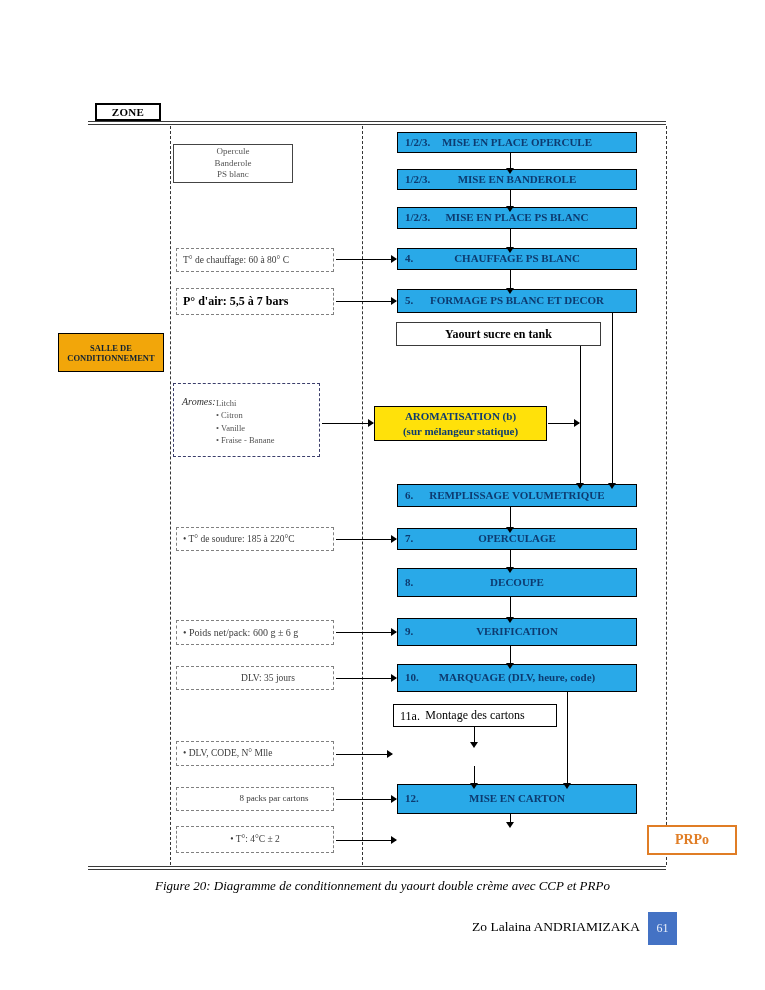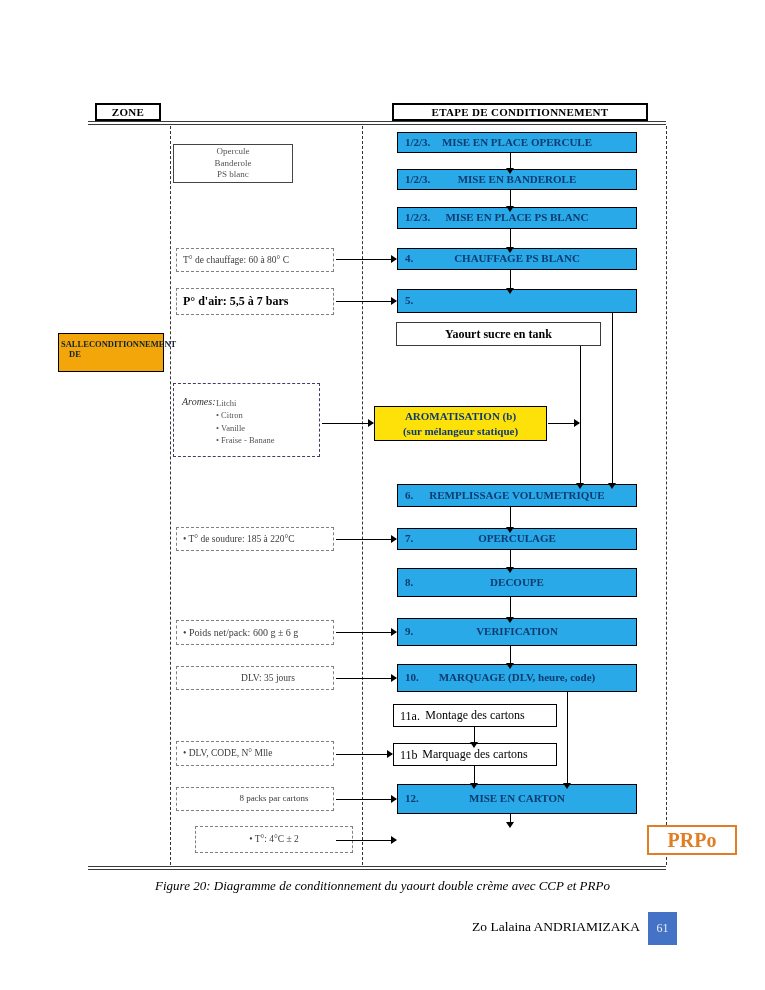--- a/index.html
+++ b/index.html
@@ -34,51 +34,50 @@
   .ah{height:0;border-top:1.6px solid #000;}
   .ah::after{content:"";position:absolute;right:-1px;top:-4.8px;
              border:4px solid transparent;border-right:none;border-left:6.5px solid #000;}
 </style>
 </head>
 <body>
 
 <div class="page">
 
   <div class="abs hdr" style="left:95px;top:103px;width:66px;height:18px;">ZONE</div>
-  <div class="abs hdr" style="left:392px;top:103px;width:256px;height:18px;">ETAPE DE CONDITIONNEMENT</div>
 
   <div class="abs dline" style="left:88px;top:121px;width:578px;"></div>
   <div class="abs dline" style="left:88px;top:866px;width:578px;"></div>
 
   <div class="abs vdash" style="left:170px;top:126px;height:739px;"></div>
   <div class="abs vdash" style="left:362px;top:126px;height:739px;"></div>
   <div class="abs vdash" style="left:666px;top:126px;height:739px;"></div>
 
   <div class="abs" style="left:58px;top:333px;width:106px;height:39px;background:#F2A60A;border:1.6px solid #000;
-       display:flex;flex-direction:row;justify-content:space-between;padding:5px 2px;text-align:center;
+       display:flex;flex-direction:column;justify-content:center;padding:5px 2px;text-align:center;
        color:#123;font-weight:bold;font-size:8.5px;">
     <span>SALLE DE</span>
     <span>CONDITIONNEMENT</span>
   </div>
 
   <div class="abs" style="left:173px;top:144px;width:120px;height:39px;border:1.3px solid #444;background:#fff;
        display:flex;flex-direction:column;align-items:center;justify-content:center;font-size:9px;color:#555;line-height:1.3;">
     <span>Opercule</span>
     <span>Banderole</span>
     <span>PS blanc</span>
   </div>
 
   <div class="abs param" style="top:248px;height:24px;">T° de chauffage: 60 à 80° C</div>
   <div class="abs param" style="top:288px;height:27px;font-size:12px;font-weight:bold;color:#000;">P° d'air: 5,5 à 7 bars</div>
   <div class="abs param" style="top:527px;height:24px;">• T° de soudure: 185 à 220°C</div>
   <div class="abs param" style="top:620px;height:25px;font-size:10px;">• Poids net/pack: 600 g ± 6 g</div>
   <div class="abs param center" style="top:666px;height:24px;padding-left:32px;">DLV: 35 jours</div>
   <div class="abs param" style="top:741px;height:25px;">• DLV, CODE, N° Mlle</div>
   <div class="abs param center" style="top:787px;height:24px;font-size:9px;padding-left:44px;">8 packs par cartons</div>
-  <div class="abs param center" style="top:826px;height:27px;margin-left:19px;">• T°: 4°C ± 2</div>
+  <div class="abs param center" style="top:826px;height:27px;">• T°: 4°C ± 2</div>
 
   <div class="abs" style="left:173px;top:383px;width:147px;height:74px;border:1.6px dashed #3B3E6B;background:#fff;">
     <span class="abs" style="left:8px;top:12px;font-style:italic;font-size:10px;color:#333;text-align:center;">Aromes:</span>
     <div class="abs" style="left:42px;top:13px;font-size:8.5px;color:#555;line-height:1.45;">
       <div>Litchi</div>
       <div>• Citron</div>
       <div>• Vanille</div>
       <div>• Fraise - Banane</div>
     </div>
   </div>
@@ -94,20 +93,21 @@
   <div class="abs step" style="top:207px;height:22px;">
     <span class="num">1/2/3.</span>
     <span class="lbl">MISE EN PLACE PS BLANC</span>
   </div>
   <div class="abs step" style="top:248px;height:22px;">
     <span class="num">4.</span>
     <span class="lbl">CHAUFFAGE PS BLANC</span>
   </div>
   <div class="abs step" style="top:289px;height:24px;">
     <span class="num">5.</span>
+    <span class="lbl">FORMAGE PS BLANC ET DECOR</span>
   </div>
   <div class="abs step" style="top:484px;height:23px;">
     <span class="num">6.</span>
     <span class="lbl">REMPLISSAGE VOLUMETRIQUE</span>
   </div>
   <div class="abs step" style="top:528px;height:22px;">
     <span class="num">7.</span>
     <span class="lbl">OPERCULAGE</span>
   </div>
   <div class="abs step" style="top:568px;height:29px;">
@@ -127,34 +127,30 @@
     <span class="lbl">MISE EN CARTON</span>
   </div>
 
   <div class="abs" style="left:396px;top:322px;width:205px;height:24px;background:#fff;border:1.6px solid #3a3a3a;
        display:flex;align-items:center;justify-content:center;font-weight:bold;font-size:12px;color:#000;">Yaourt sucre en tank</div>
 
   <div class="abs wstep" style="top:704px;height:23px;">
     <span class="num">11a.</span>
     <span>Montage des cartons</span>
   </div>
-  <div class="abs wstep" style="top:743px;height:23px;">
-    <span class="num">11b</span>
-    <span>Marquage des cartons</span>
-  </div>
 
   <div class="abs" style="left:374px;top:406px;width:173px;height:35px;background:#FFE10A;border:1.6px solid #000;
        display:flex;flex-direction:column;align-items:center;justify-content:center;color:#0D3B70;font-weight:bold;
        font-size:11px;line-height:1.3;">
     <span>AROMATISATION (b)</span>
     <span>(sur mélangeur statique)</span>
   </div>
 
   <div class="abs" style="left:647px;top:825px;width:90px;height:30px;background:#fff;border:2px solid #E07D25;
-       display:flex;align-items:center;justify-content:center;color:#E07D25;font-weight:bold;font-size:20px;z-index:3;">PRPo</div>
+       display:flex;align-items:center;justify-content:center;color:#E07D25;font-weight:bold;font-size:14px;z-index:3;">PRPo</div>
 
   <div class="abs av" style="left:510px;top:153px;height:15px;"></div>
   <div class="abs av" style="left:510px;top:190px;height:16px;"></div>
   <div class="abs av" style="left:510px;top:229px;height:18px;"></div>
   <div class="abs av" style="left:510px;top:270px;height:18px;"></div>
   <div class="abs av" style="left:510px;top:507px;height:20px;"></div>
   <div class="abs av" style="left:510px;top:550px;height:17px;"></div>
   <div class="abs av" style="left:510px;top:597px;height:20px;"></div>
   <div class="abs av" style="left:510px;top:646px;height:17px;"></div>
   <div class="abs av" style="left:474px;top:727px;height:15px;"></div>

